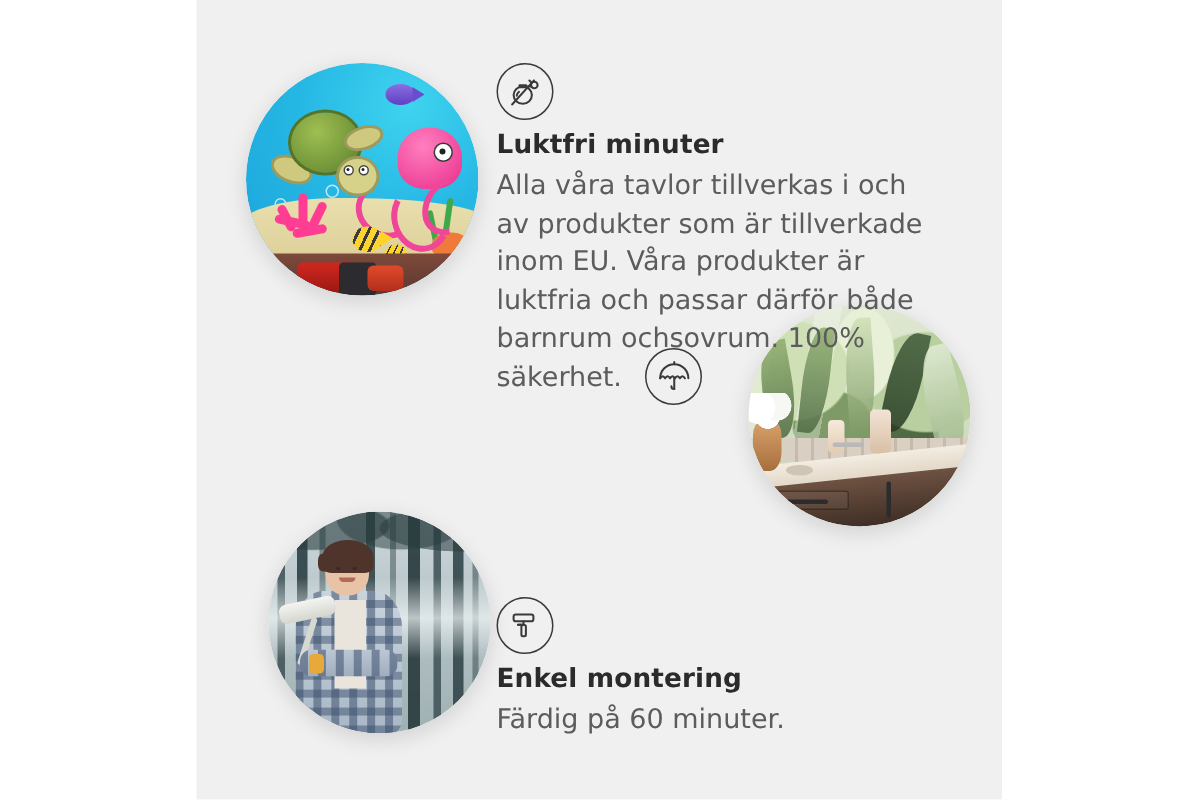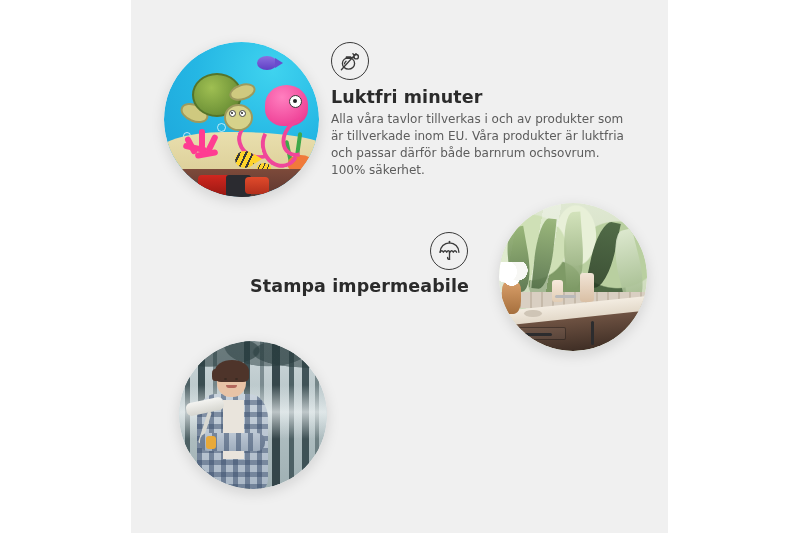--- a/index.html
+++ b/index.html
@@ -341,21 +341,21 @@
   .f-title {
     font-size: 17.5px;
     font-weight: 700;
     color: #2b2b2b;
     letter-spacing: .1px;
     margin: 7px 0 4px 0;
     line-height: 1.15;
     white-space: nowrap;
   }
   .f-body {
-    font-size: 12px;
+    font-size: 18px;
     color: #5c5c5c;
     line-height: 1.42;
     margin: 0;
   }
 
   
   #feature-odour { left: 331px; top: 42px; width: 300px; }
   #feature-odour .f-body { width: 295px; }
 
   
@@ -487,17 +487,28 @@
   <div class="feature" id="feature-water">
     <div class="icon-circle">
       <svg width="25" height="25" viewBox="0 0 25 25" fill="none" stroke="#3a3a3a" stroke-width="1.35" stroke-linecap="round" stroke-linejoin="round">
         <path d="M3.1 13.2a9.4 9.4 0 0 1 18.8 0"></path>
         <path d="M3.1 13.2c1.1-1.9 2.2-1.9 3.3 0 1.1-1.9 2.2-1.9 3.3 0 1.1-1.9 2.2-1.9 3.3 0 1.1-1.9 2.2-1.9 3.3 0 1.1-1.9 2.2-1.9 3.3 0"></path>
         <path d="M12.5 13.2v7.2"></path>
         <path d="M12.5 20.4a1.9 1.9 0 0 1-1.9-1.9"></path>
         <path d="M12.5 3.8V2.3"></path>
       </svg>
     </div>
-    <div class="f-title">Stampa impermeabile</div>
   </div>
 
+  <div class="feature" id="feature-mount">
+    <div class="icon-circle">
+      <svg width="24" height="24" viewBox="0 0 24 24" fill="none" stroke="#3a3a3a" stroke-width="1.35" stroke-linecap="round" stroke-linejoin="round">
+        <rect x="4.4" y="4.6" width="13.2" height="4.6" rx="1.4"></rect>
+        <path d="M11.0 9.2v2.3H7.3"></path>
+        <path d="M7.3 11.5h4.0"></path>
+        <rect x="9.6" y="11.6" width="3.0" height="7.6" rx="1.0"></rect>
+      </svg>
+    </div>
+    <div class="f-title">Enkel montering</div>
+    <div class="f-body">Färdig på 60 minuter.</div>
+  </div>
 
 </div>
 
 </body></html>

